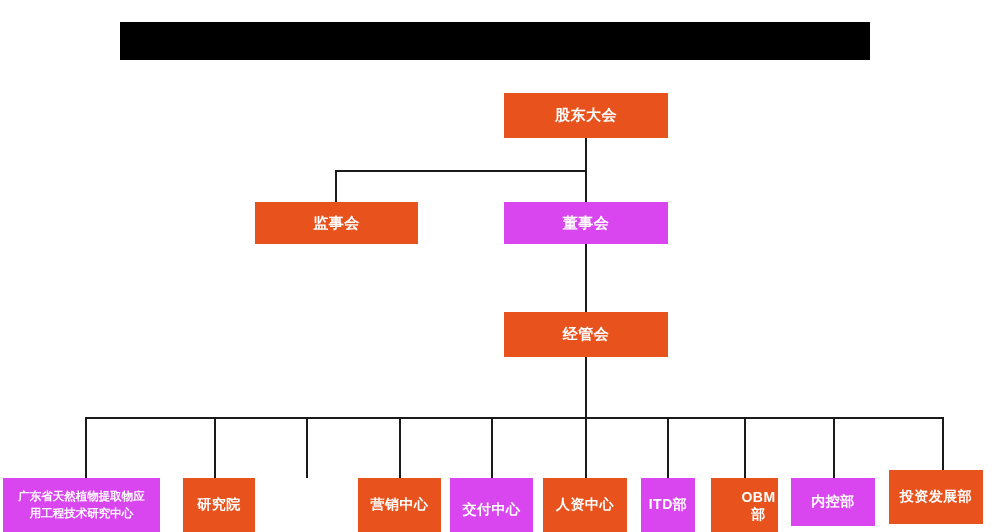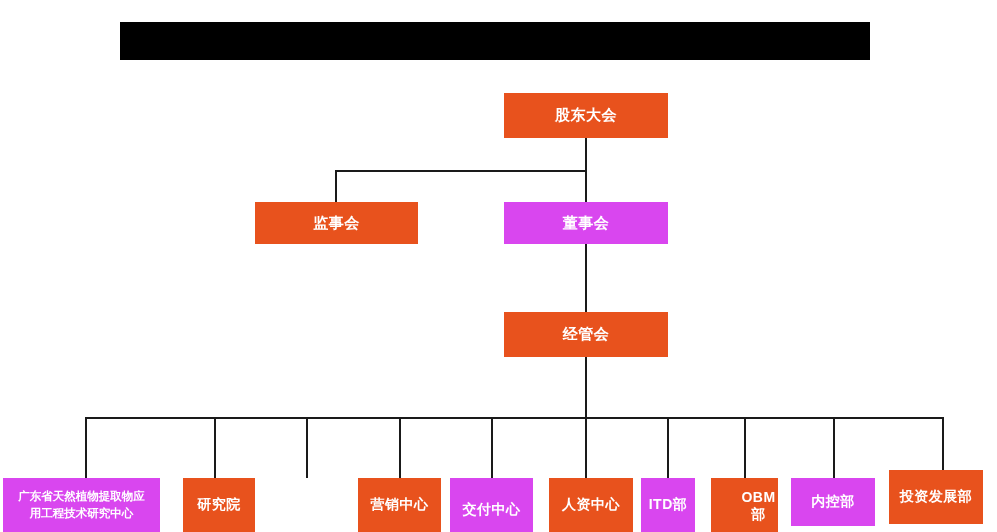--- a/index.html
+++ b/index.html
@@ -100,21 +100,21 @@
 
   <div class="node light node-l4 wrap" style="left:3px; top:478px; width:157px; height:54px;">广东省天然植物提取物应用工程技术研究中心</div>
 
   <div class="node dark node-l4" style="left:183px; top:478px; width:72px; height:54px;">研究院</div>
 
 
   <div class="node dark node-l4" style="left:358px; top:478px; width:83px; height:54px;">营销中心</div>
 
   <div class="node light node-l4" style="left:450px; top:478px; width:83px; height:63px;">交付中心</div>
 
-  <div class="node dark node-l4" style="left:543px; top:478px; width:84px; height:54px;margin-left:6px;">人资中心</div>
+  <div class="node dark node-l4" style="left:543px; top:478px; width:84px; height:54px;">人资中心</div>
 
   <div class="node light node-l4" style="left:641px; top:478px; width:54px; height:54px;">ITD部</div>
 
   <div class="node dark node-l4" style="left:711px; top:478px; width:67px; height:56px;padding-left:28px;">OBM部</div>
 
   <div class="node light node-l4" style="left:791px; top:478px; width:84px; height:48px;">内控部</div>
 
   <div class="node dark node-l4" style="left:889px; top:470px; width:94px; height:54px;">投资发展部</div>
 
 </div>

